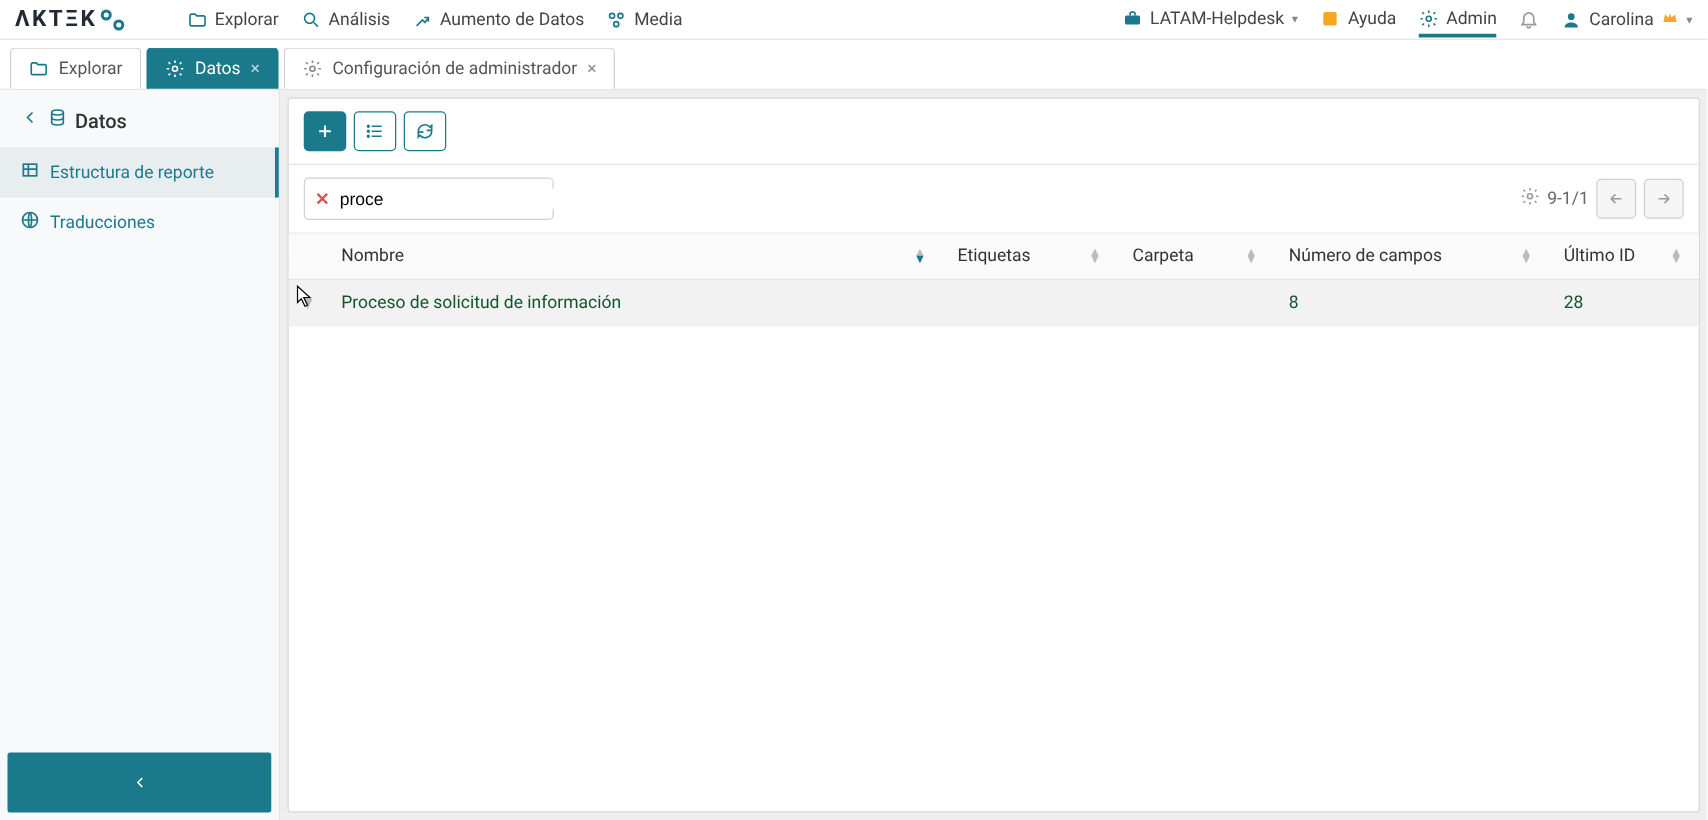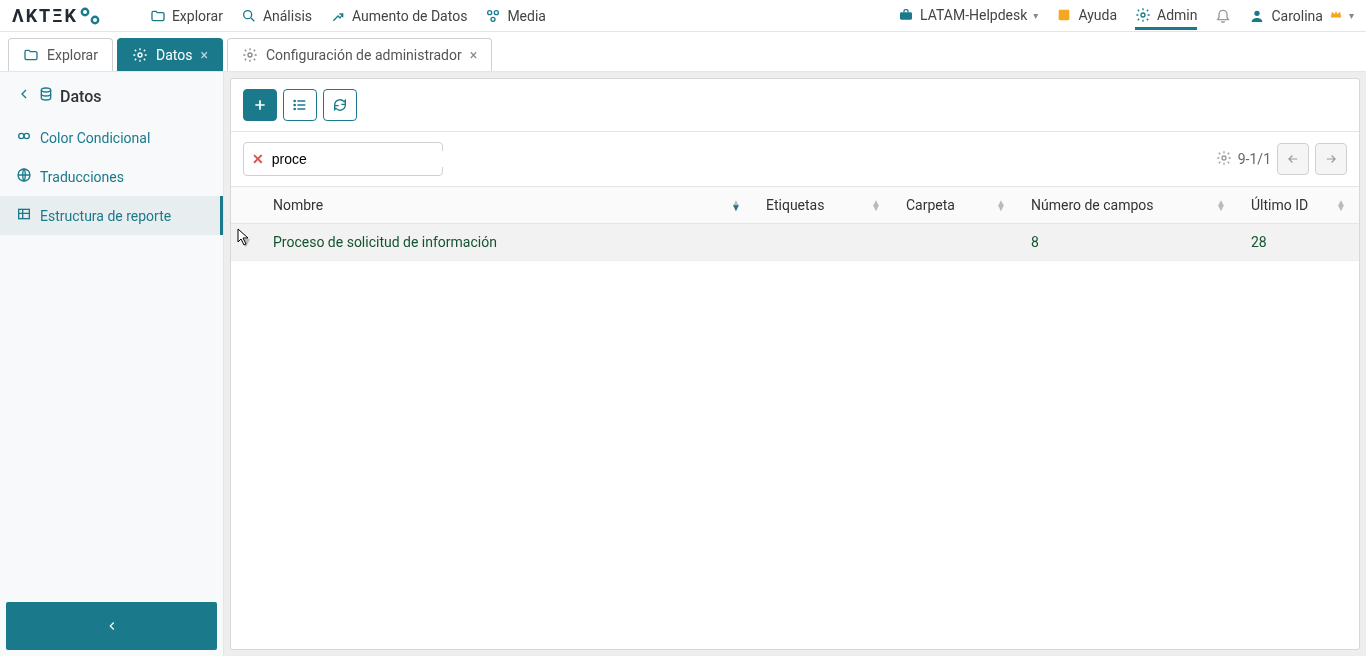--- a/index.html
+++ b/index.html
@@ -450,46 +450,37 @@
       <span style="color:#1a7a8c">
         <svg class="icon-svg" viewBox="0 0 24 24" fill="none" stroke="#1a7a8c" stroke-width="2">
             <ellipse cx="12" cy="6" rx="7" ry="3"></ellipse>
             <path d="M5 6v12c0 1.7 3.1 3 7 3s7-1.3 7-3V6"></path>
             <path d="M5 12c0 1.7 3.1 3 7 3s7-1.3 7-3"></path>
           </svg>
       </span>
       <span>Datos</span>
     </div>
     <div class="sidebar-items">
-      <div class="sidebar-item">
+      <div class="sidebar-item selected">
         <span>
           <svg class="icon-svg" viewBox="0 0 24 24" fill="none" stroke="#1a7a8c" stroke-width="2">
-              <circle cx="8" cy="12" r="4"></circle>
-              <circle cx="16" cy="12" r="4"></circle>
+              <rect x="4" y="5" width="16" height="14"></rect>
+              <path d="M4 11h16M10 5v14"></path>
             </svg>
         </span>
-        <span>Color Condicional</span>
+        <span>Estructura de reporte</span>
       </div>
       <div class="sidebar-item">
         <span>
           <svg class="icon-svg" viewBox="0 0 24 24" fill="none" stroke="#1a7a8c" stroke-width="2">
               <circle cx="12" cy="12" r="9"></circle>
               <path d="M3 12h18M12 3c2.5 2.5 2.5 15.5 0 18M12 3c-2.5 2.5-2.5 15.5 0 18"></path>
             </svg>
         </span>
         <span>Traducciones</span>
-      </div>
-      <div class="sidebar-item selected">
-        <span>
-          <svg class="icon-svg" viewBox="0 0 24 24" fill="none" stroke="#1a7a8c" stroke-width="2">
-              <rect x="4" y="5" width="16" height="14"></rect>
-              <path d="M4 11h16M10 5v14"></path>
-            </svg>
-        </span>
-        <span>Estructura de reporte</span>
       </div>
     </div>
     <div class="sidebar-collapse">
       <svg width="14" height="14" viewBox="0 0 24 24" fill="none" stroke="#fff" stroke-width="2">
           <path d="M15 6l-6 6 6 6"></path>
         </svg>
     </div>
   </div>
 
   <div class="content">

